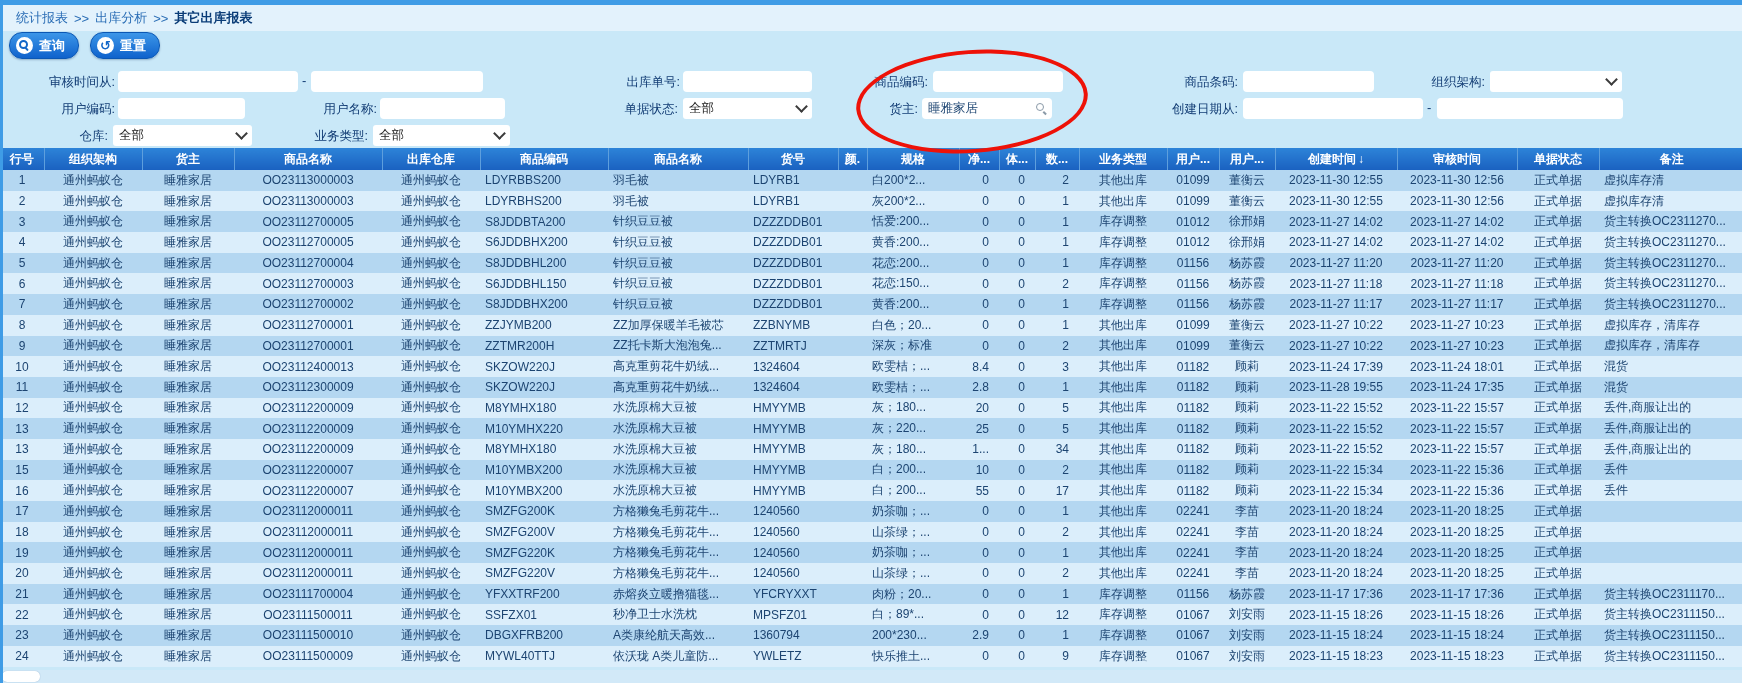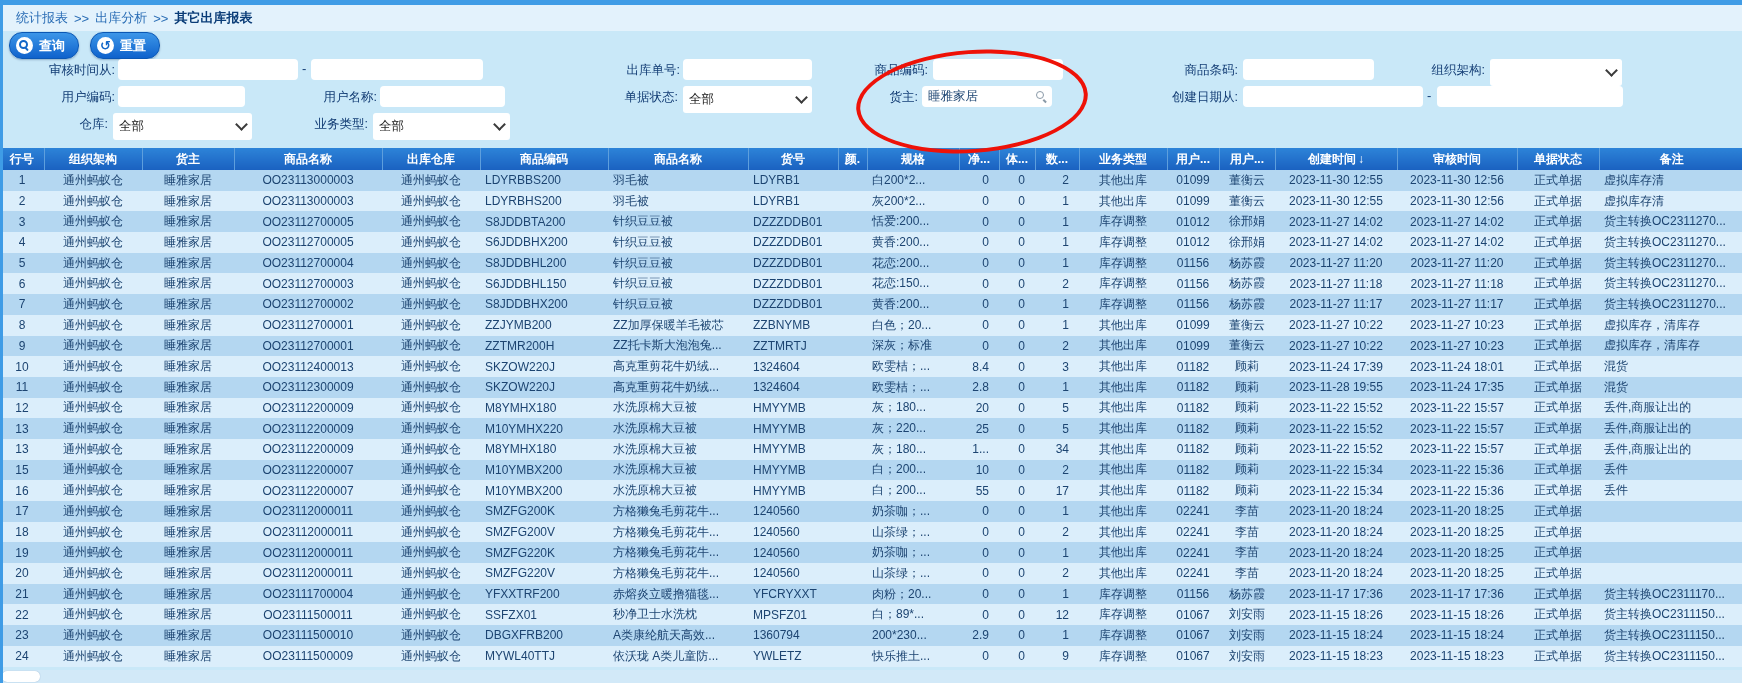--- a/index.html
+++ b/index.html
@@ -16,25 +16,25 @@
   .btn{display:flex;align-items:center;height:25px;padding:0 13px 0 6px;border:1px solid #0b57b4;
     border-radius:13px;background:linear-gradient(#3c96e8,#0f62cc);color:#fff;font-weight:bold;
     font-size:13px;cursor:pointer;box-shadow:0 1px 2px rgba(0,40,90,.3);}
   .disc{width:17px;height:17px;background:#fff;border-radius:50%;display:flex;align-items:center;
     justify-content:center;margin-right:6px;flex:0 0 auto;}
   .mag{position:relative;width:11px;height:11px;}
   .mag::before{content:"";position:absolute;left:0;top:0;width:5px;height:5px;border:2px solid #1266c8;border-radius:50%;}
   .mag::after{content:"";position:absolute;left:7px;top:7px;width:4px;height:2px;background:#1266c8;
     transform:rotate(45deg);transform-origin:0 0;border-radius:1px;}
   .reset-glyph{color:#1266c8;font-weight:bold;font-size:13px;line-height:1;}
-  .filters{position:absolute;top:59px;left:0;width:1742px;height:89px;}
+  .filters{position:absolute;top:71px;left:0;width:1742px;height:89px;}
   .flabel{position:absolute;font-size:12.5px;color:#123c74;text-align:right;white-space:nowrap;}
   .tinput{position:absolute;height:21px;background:#fff;border-radius:4px;font-size:12.5px;color:#1c4471;
     line-height:21px;padding:0 6px;box-sizing:border-box;white-space:nowrap;overflow:hidden;}
-  .tselect{position:absolute;height:27px;background:#fff;border-radius:3px;font-size:12.5px;color:#222;
+  .tselect{position:absolute;height:21px;background:#fff;border-radius:3px;font-size:12.5px;color:#222;
     line-height:21px;padding:0 6px;box-sizing:border-box;display:flex;align-items:center;justify-content:space-between;}
   .chev{width:7px;height:7px;border-right:2px solid #3b3b3b;border-bottom:2px solid #3b3b3b;
     transform:rotate(45deg);margin-top:-4px;flex:0 0 auto;}
   .dash{position:absolute;font-size:13px;color:#123c74;}
   .inpmag{position:absolute;right:5px;top:4px;width:12px;height:12px;}
   .inpmag::before{content:"";position:absolute;left:1px;top:1px;width:6px;height:6px;border:1.5px solid #8a9aa8;border-radius:50%;}
   .inpmag::after{content:"";position:absolute;left:9px;top:9px;width:4px;height:1.5px;background:#8a9aa8;
     transform:rotate(45deg);transform-origin:0 0;}
   .annotation{position:absolute;left:856px;top:50px;width:224px;height:95px;border:4px solid #ee1208;
     border-radius:50%;transform:rotate(-4deg);z-index:5;pointer-events:none;}

